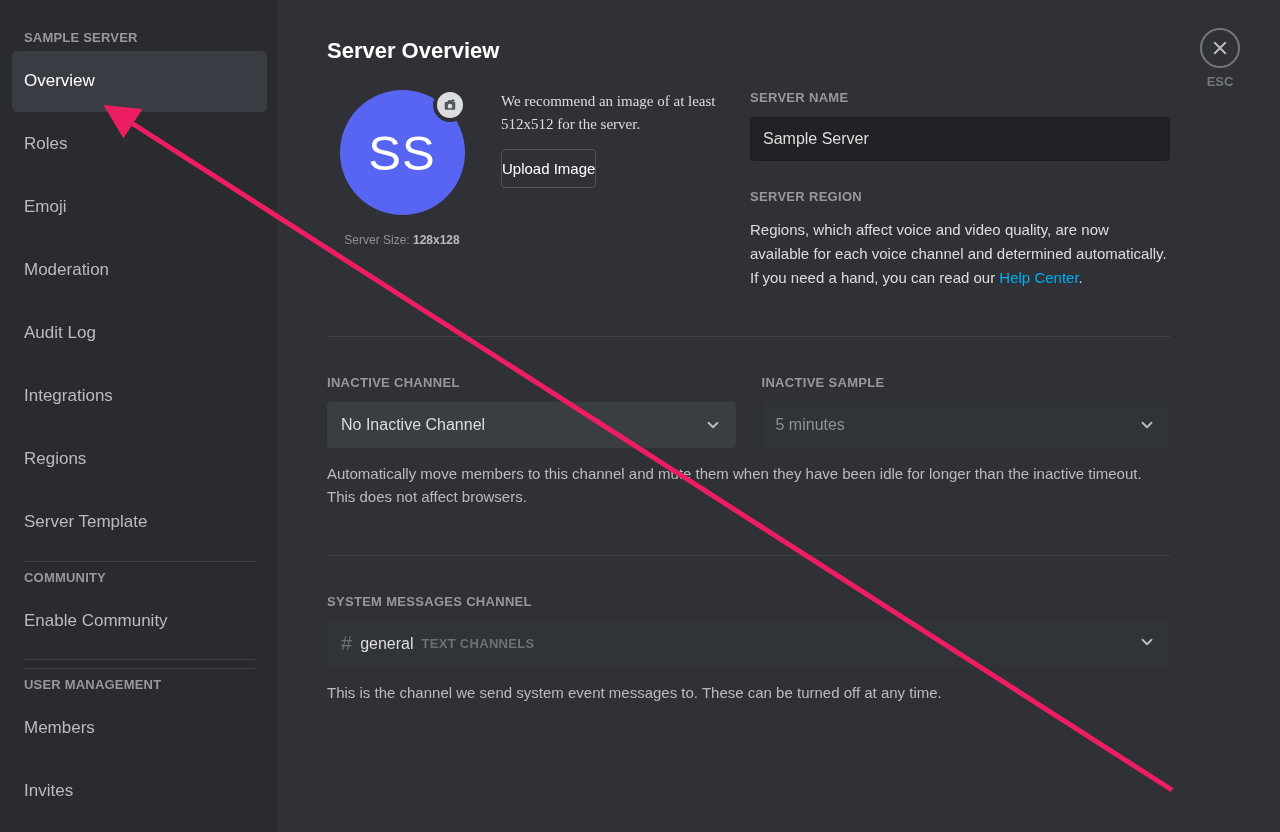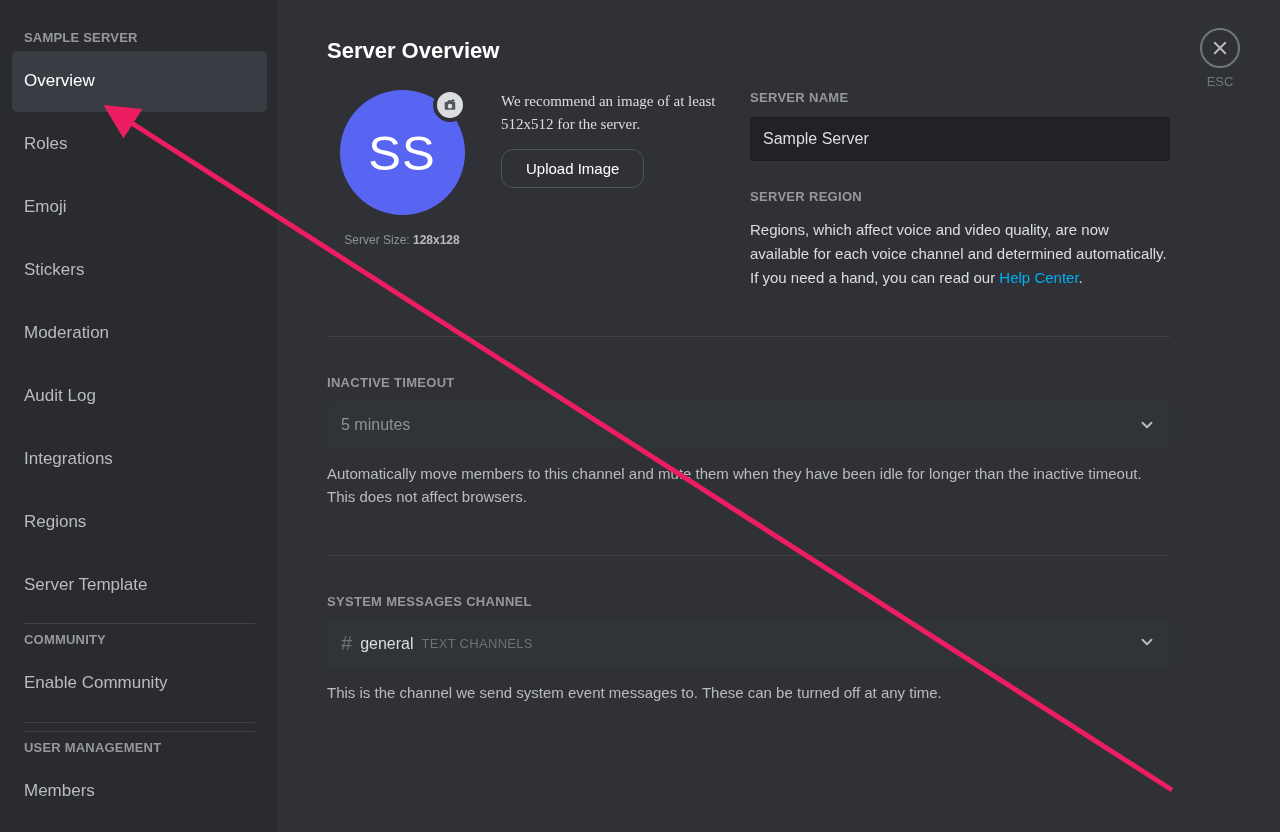--- a/index.html
+++ b/index.html
@@ -117,26 +117,26 @@
   .upload-col{flex:0 0 225px;}
   .upload-hint{
     font-size:15px;
     color:var(--text-light);
     line-height:1.5;
     margin:0 0 14px;
     font-family:Liberation Serif, serif;
   }
   .btn-outline{
     display:inline-block;
-    padding:10px 24px;
+    padding:10px 0;
     font-size:15px;
     border:1px solid #4f545c;
     color:#fff;
     background:transparent;
-    border-radius:12px;
+    border-radius:4px;
     cursor:pointer;
   }
   .right-col{flex:1;min-width:0;}
   .field-label{
     font-size:13px;
     font-weight:700;
     color:var(--text-heading);
     letter-spacing:0.3px;
     margin:0 0 12px;
   }
@@ -194,42 +194,42 @@
     background:var(--bg-select-dark);
     border-radius:4px;
     display:flex;align-items:center;
     padding:0 14px;
     font-size:16px;
     color:var(--text-light);
     cursor:pointer;
   }
   .hash{color:#6f7379;font-size:20px;margin-right:8px;font-weight:400;}
   .sys-ch{color:var(--text-light);}
-  .sys-cat{color:#6d7075;font-size:13px;font-weight:400;letter-spacing:0.3px;margin-left:8px;}
+  .sys-cat{color:#6d7075;font-size:13px;font-weight:700;letter-spacing:0.3px;margin-left:8px;}
 
   .close-area{
     position:absolute;
     top:28px;
     right:40px;
     text-align:center;
   }
   .close-btn{
     width:40px;height:40px;
     border-radius:50%;
     border:2px solid #72767d;
     display:flex;align-items:center;justify-content:center;
     cursor:pointer;
     color:#b9bbbe;
   }
   .close-btn svg{width:18px;height:18px;}
   .esc-label{
     margin-top:6px;
     font-size:13px;
     color:#72767d;
-    font-weight:400;
+    font-weight:700;
   }
   
   .arrow-svg{
     position:absolute;
     left:0;top:0;
     width:1280px;height:832px;
     pointer-events:none;
   }
 </style>
 </head>
@@ -239,23 +239,20 @@
   <div class="nav-header">SAMPLE SERVER</div>
 
   <div class="nav-item selected">
       <span>Overview</span>
     </div>
   <div class="nav-item">
       <span>Roles</span>
     </div>
   <div class="nav-item">
       <span>Emoji</span>
-    </div>
-  <div class="nav-item">
-      <span>Stickers</span>
     </div>
   <div class="nav-item">
       <span>Moderation</span>
     </div>
   <div class="nav-item">
       <span>Audit Log</span>
     </div>
   <div class="nav-item">
       <span>Integrations</span>
     </div>
@@ -325,21 +322,32 @@
       <div class="region-text">
         <span>Regions, which affect voice and video quality, are now available for each voice channel and determined automatically. If you need a hand, you can read our </span><a href="#">Help Center</a><span>.</span>
       </div>
     </div>
   </div>
 
   <hr class="hr">
 
   <div class="two-col">
     <div class="col">
-      <div class="field-label">INACTIVE TIMEOUT</div>
+      <div class="field-label">INACTIVE CHANNEL</div>
+      <div class="select">
+        <span>No Inactive Channel</span>
+        <span class="chevron">
+          <svg viewBox="0 0 24 24" fill="none" stroke="currentColor" stroke-width="2.5" stroke-linecap="round" stroke-linejoin="round">
+              <polyline points="6 9 12 15 18 9"></polyline>
+            </svg>
+        </span>
+      </div>
+    </div>
+    <div class="col">
+      <div class="field-label">INACTIVE SAMPLE</div>
       <div class="select darker">
         <span>5 minutes</span>
         <span class="chevron">
           <svg viewBox="0 0 24 24" fill="none" stroke="currentColor" stroke-width="2.5" stroke-linecap="round" stroke-linejoin="round">
               <polyline points="6 9 12 15 18 9"></polyline>
             </svg>
         </span>
       </div>
     </div>
   </div>

